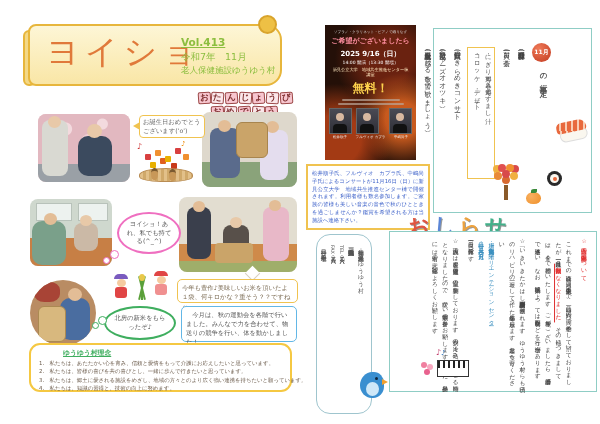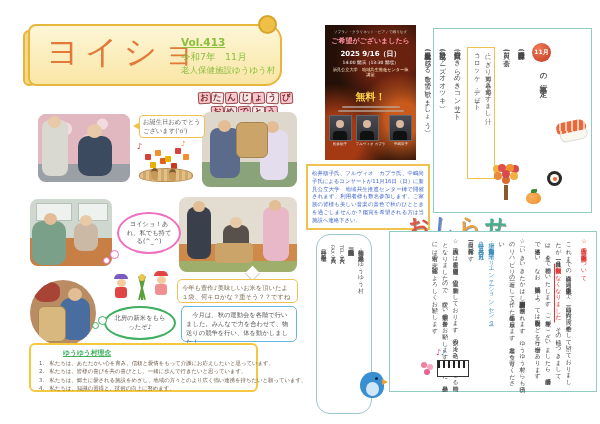--- a/index.html
+++ b/index.html
@@ -38,37 +38,37 @@
   .cloud{background:#fff;border-radius:50%;display:flex;align-items:center;justify-content:center;
          text-align:center;font-size:6.3px;color:#555;line-height:1.4;padding:4px 7px;box-sizing:border-box;}
   .cloud.pink{border:2px solid #ef6fc0;}
   .cloud.green{border:2px solid #3fae5f;}
   .tail-dot{border-radius:50%;background:#fff;}
   .note-box{background:#fff;border-radius:5px;font-size:6.3px;line-height:1.45;padding:3px 4px;box-sizing:border-box;color:#7a6a52;}
   .note-a{border:1.5px solid #f0c350;}
   .note-b{border:1.5px solid #63b7e6;color:#555;}
 
   
-  .ph-box{left:29px;top:343px;width:229px;height:49px;border:2px solid #f5c842;border-radius:6px;
+  .ph-box{left:29px;top:343px;width:263px;height:49px;border:2px solid #f5c842;border-radius:11px;
           background:#fff;padding:3px 8px;box-sizing:border-box;}
   .ph-title{color:#3fae5f;font-weight:bold;font-size:6.8px;margin-left:24px;margin-bottom:1px;text-decoration:underline;}
   .ph-item{font-size:5.4px;color:#6a5a4a;line-height:1.55;white-space:nowrap;}
 
   
   .poster{left:325px;top:25px;width:91px;height:135px;background:
       radial-gradient(circle at 12% 85%,#a33a14 0 18%,transparent 40%),
       radial-gradient(circle at 85% 70%,#c85a1e 0 14%,transparent 38%),
       radial-gradient(circle at 70% 25%,#6a2210 0 20%,transparent 45%),
       #241008;color:#fff;text-align:center;overflow:hidden;}
   .po-tag{font-size:4px;color:#ddd;margin-top:4px;transform:scale(.9);}
   .po-title{font-size:7px;font-weight:bold;color:#ff8fa0;margin-top:2px;}
   .po-date{font-size:7px;font-weight:bold;margin-top:3px;}
   .po-time{font-size:4.5px;margin-top:1px;}
   .po-venue{font-size:4.2px;color:#ffe9c0;margin-top:2px;line-height:1.3;padding:0 4px;}
-  .po-fee{font-size:10px;font-weight:bold;color:#ffd34d;margin-top:12px;}
+  .po-fee{font-size:12px;font-weight:bold;color:#ffd34d;margin-top:2px;}
   .po-bar{height:2px;background:#b9a79a;margin:2px auto 0;border-radius:1px;opacity:.7;}
   .po-people{display:flex;justify-content:center;gap:4px;margin-top:3px;}
   .po-person .thumb{width:21px;height:24px;background:linear-gradient(#4a4a54,#2e2e36);position:relative;border:1px solid #666;}
   .po-person .face{position:absolute;left:6px;top:4px;width:8px;height:8px;border-radius:50%;background:#d8b8a0;}
   .po-person .body{position:absolute;left:3px;bottom:0;width:14px;height:9px;border-radius:4px 4px 0 0;background:#111;}
   .po-name{font-size:3.5px;color:#eee;margin-top:1px;}
 
   .concert-note{left:306px;top:164px;width:124px;height:66px;border:2px solid #f0c350;background:#fff;
                 padding:4px 4px;box-sizing:border-box;font-size:5.4px;line-height:1.45;color:#3a5fc8;text-align:justify;}
 

